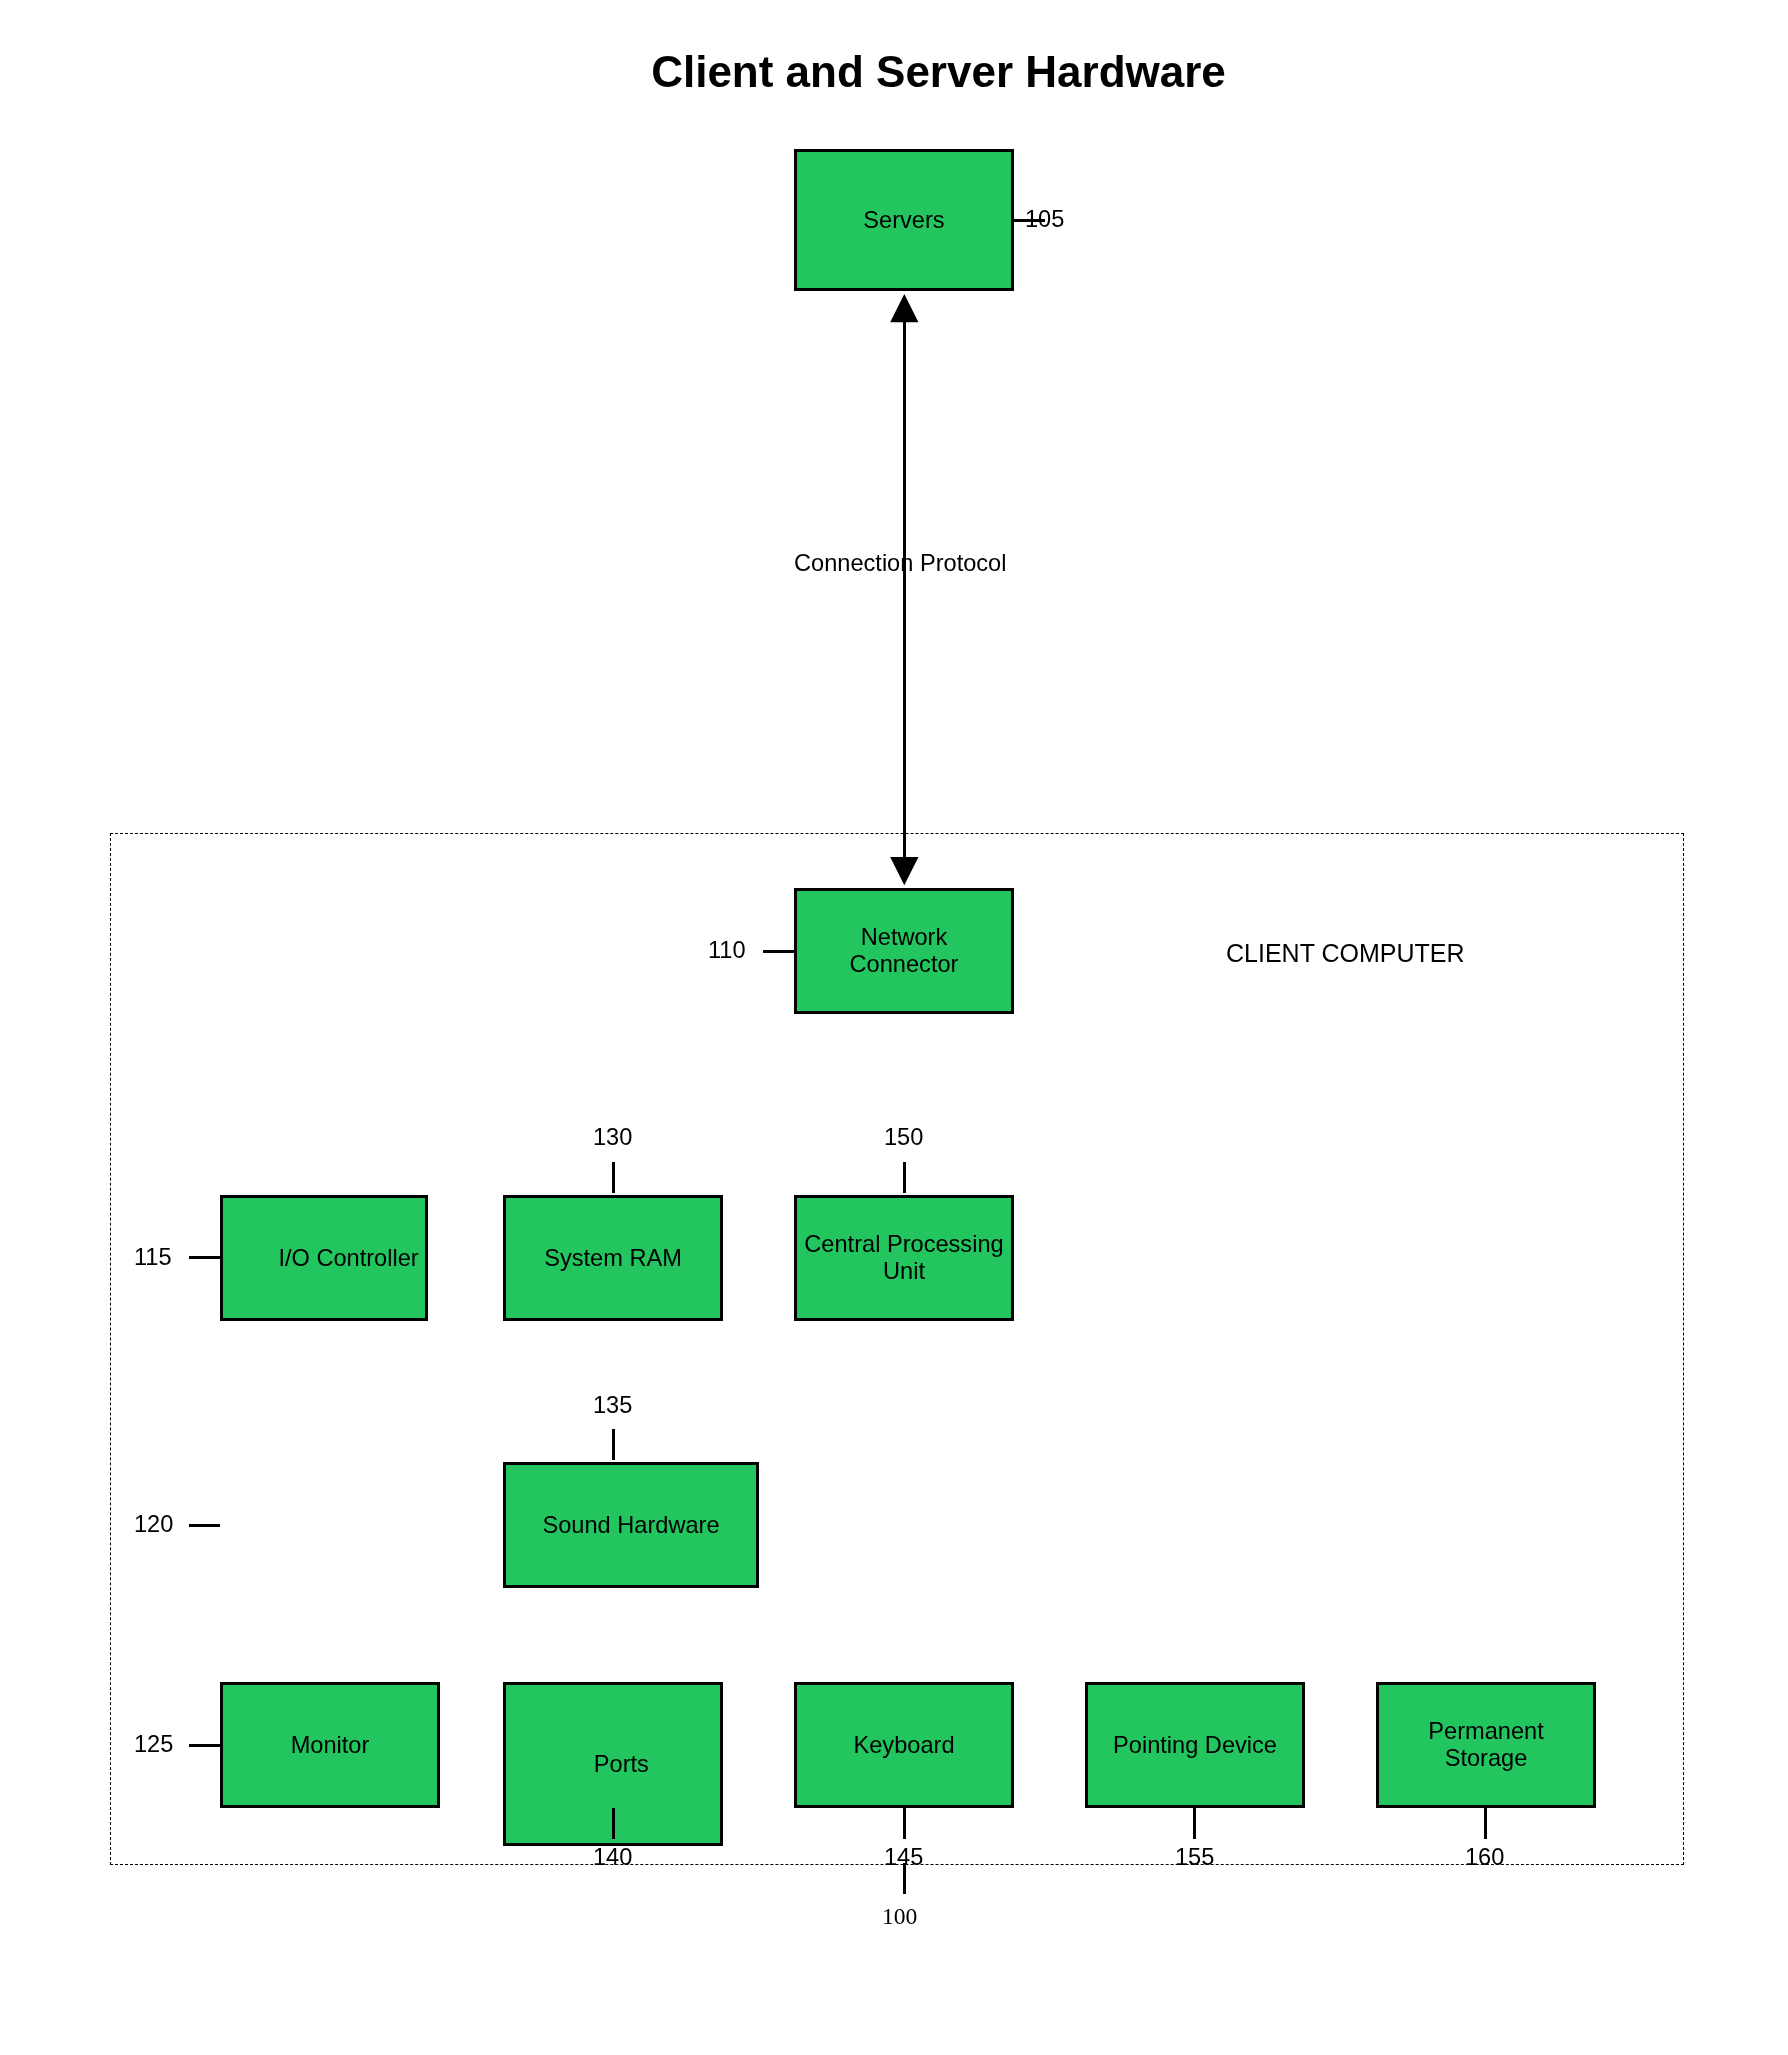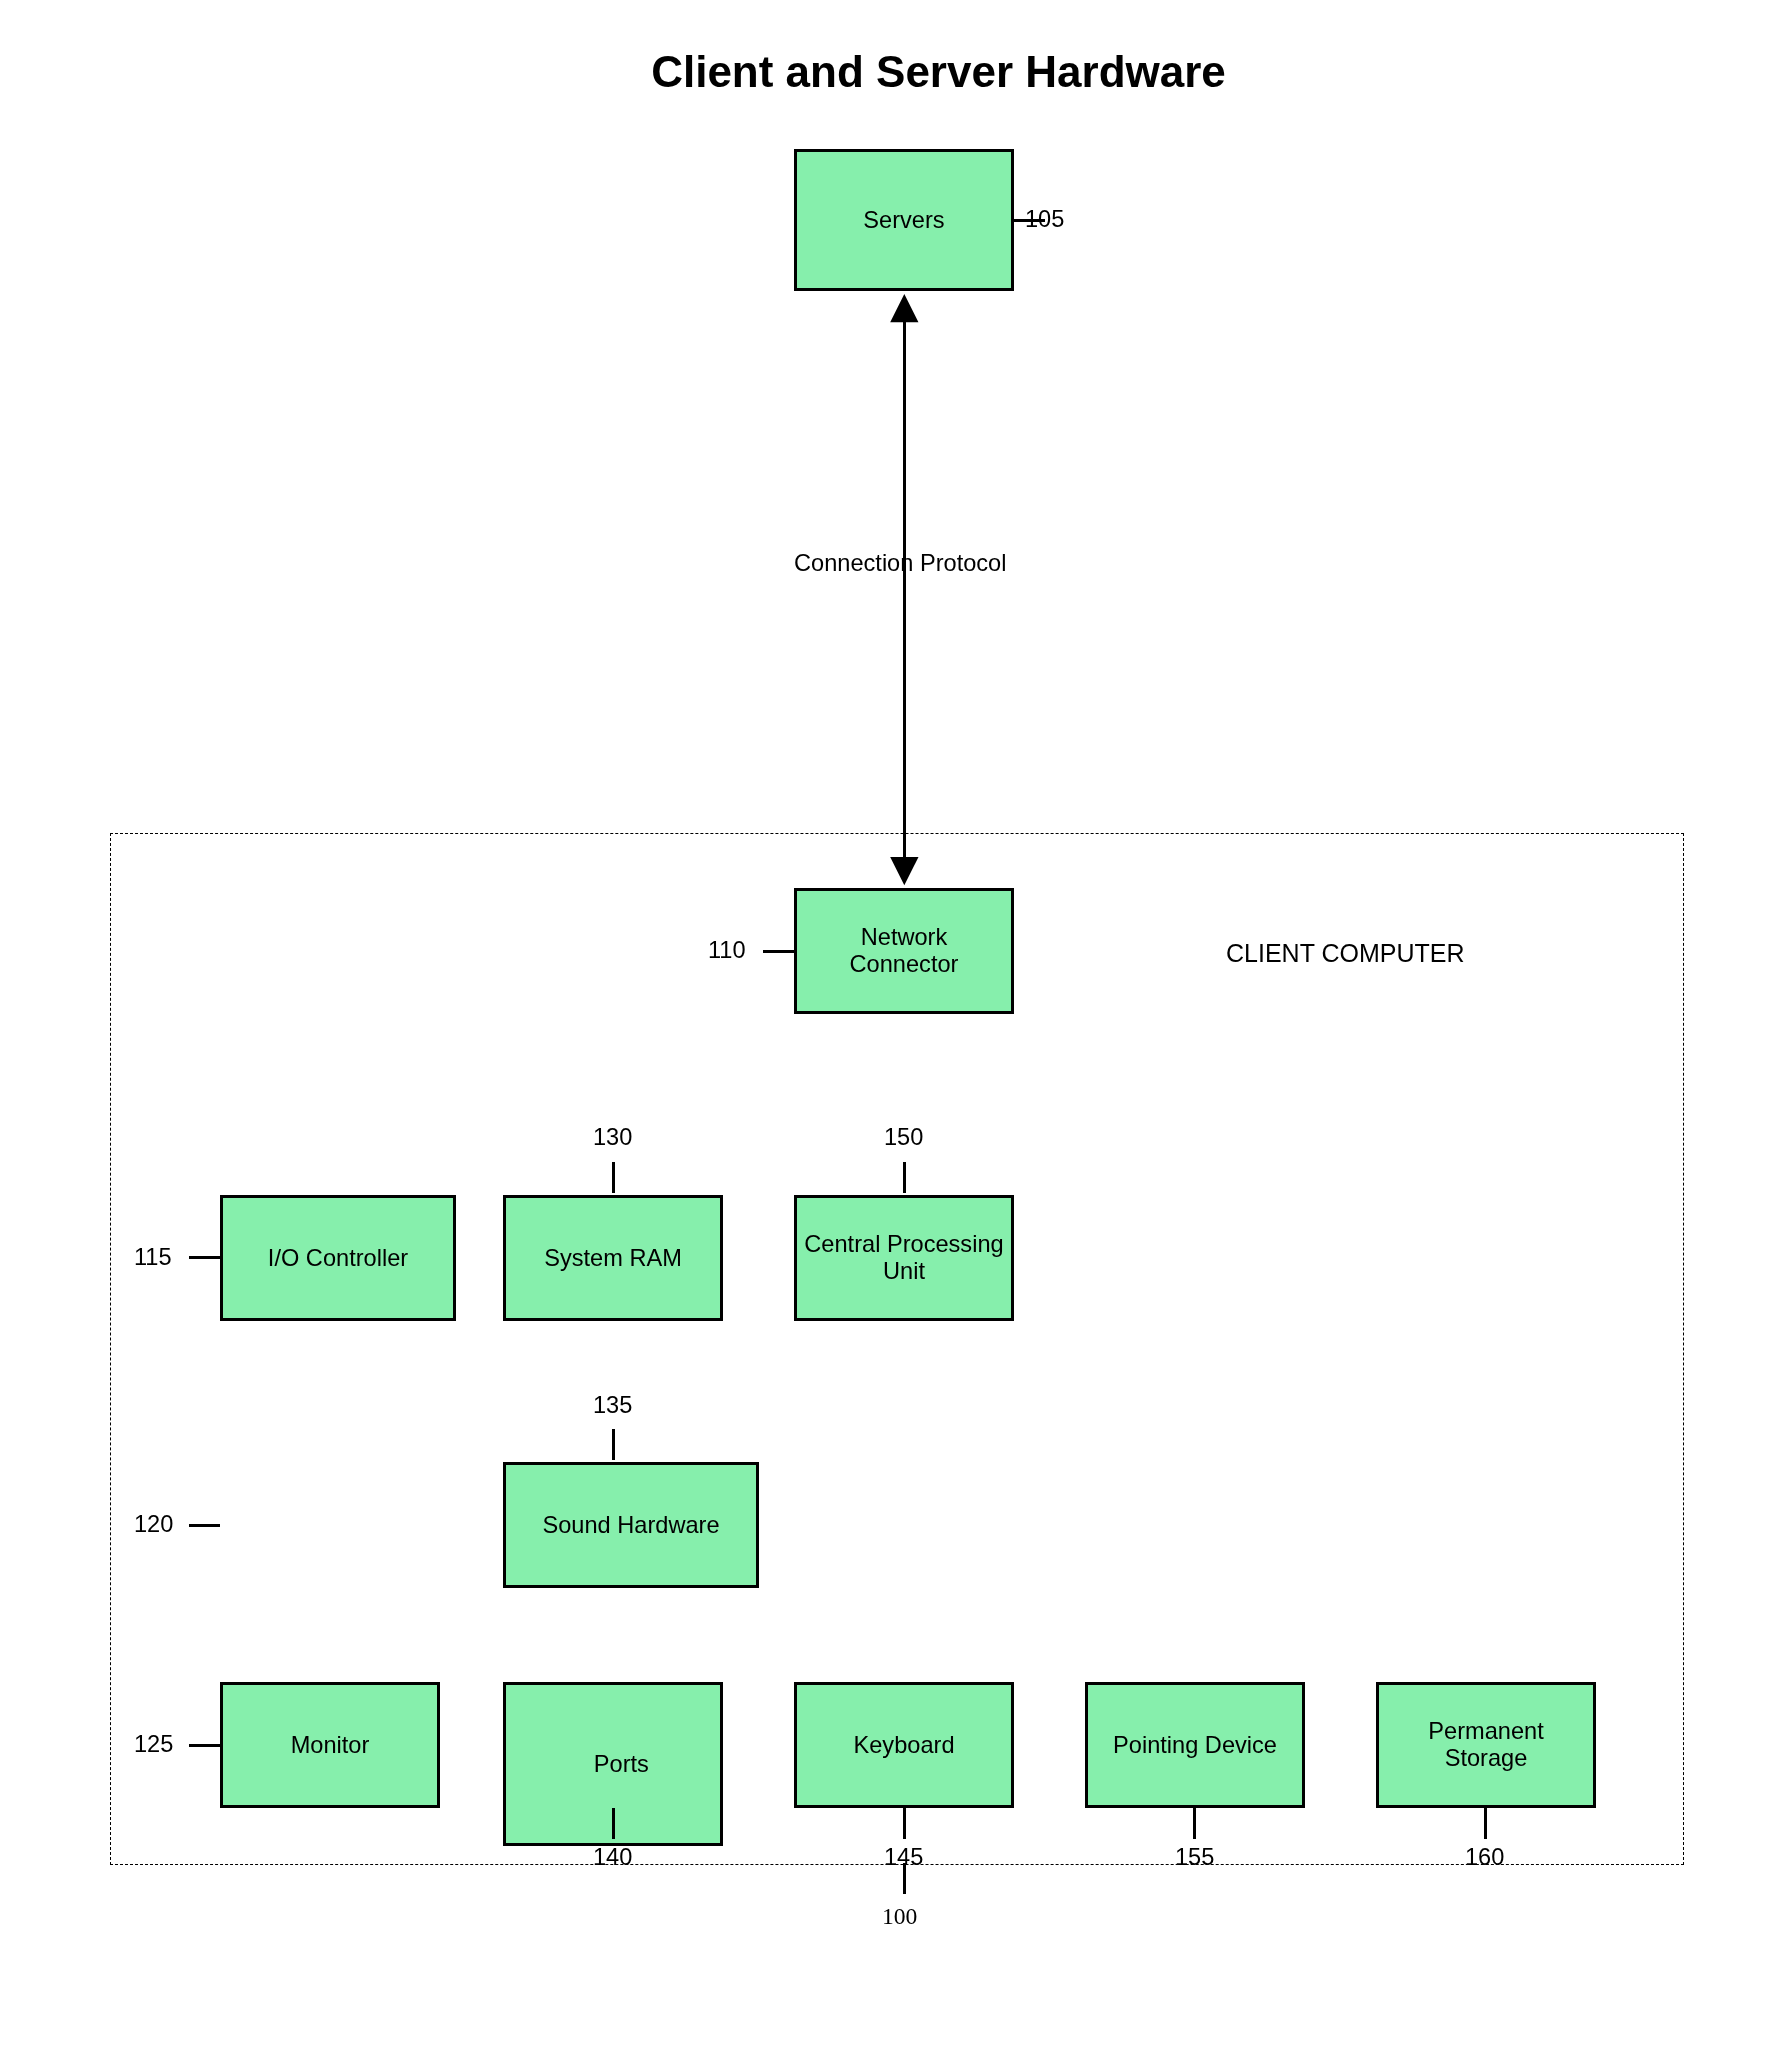--- a/index.html
+++ b/index.html
@@ -19,21 +19,21 @@
     width: 100%;
     text-align: center;
     top: 47px;
     font-weight: 700;
     font-size: 44px;
     padding-left: 44px;
   }
   .box {
     position: absolute;
     border: 3.1px solid #000;
-    background: #86efac;
+    background: #22c55e;
     display: flex;
     align-items: center;
     justify-content: center;
     text-align: center;
     font-size: 23.6px;
     font-weight: 400;
     padding: 6.3px;
     box-sizing: border-box;
   }
   .client-rect {
@@ -100,21 +100,21 @@
 
   <div class="tick-h" style="left:763px; top:950px; width:31px;"></div>
   <div class="label" style="left:708px; top:937px;">110</div>
 
   <div class="tick-v" style="left:612px; top:1162px; height:31px;"></div>
   <div class="label" style="left:593px; top:1124px;">130</div>
 
   <div class="tick-v" style="left:903px; top:1162px; height:31px;"></div>
   <div class="label" style="left:884px; top:1124px;">150</div>
 
-  <div class="box" style="left:220px; top:1195px; width:236px; height:126px;">
+  <div class="box" style="left:220px; top:1195px; width:208px; height:126px;justify-content:flex-end;">
     <span>I/O Controller</span>
   </div>
   <div class="tick-h" style="left:189px; top:1256px; width:31px;"></div>
   <div class="label" style="left:134px; top:1244px;">115</div>
 
   <div class="box" style="left:794px; top:1195px; width:220px; height:126px;">
     <span>Central Processing Unit</span>
   </div>
 
   <div class="box" style="left:503px; top:1195px; width:220px; height:126px;">

